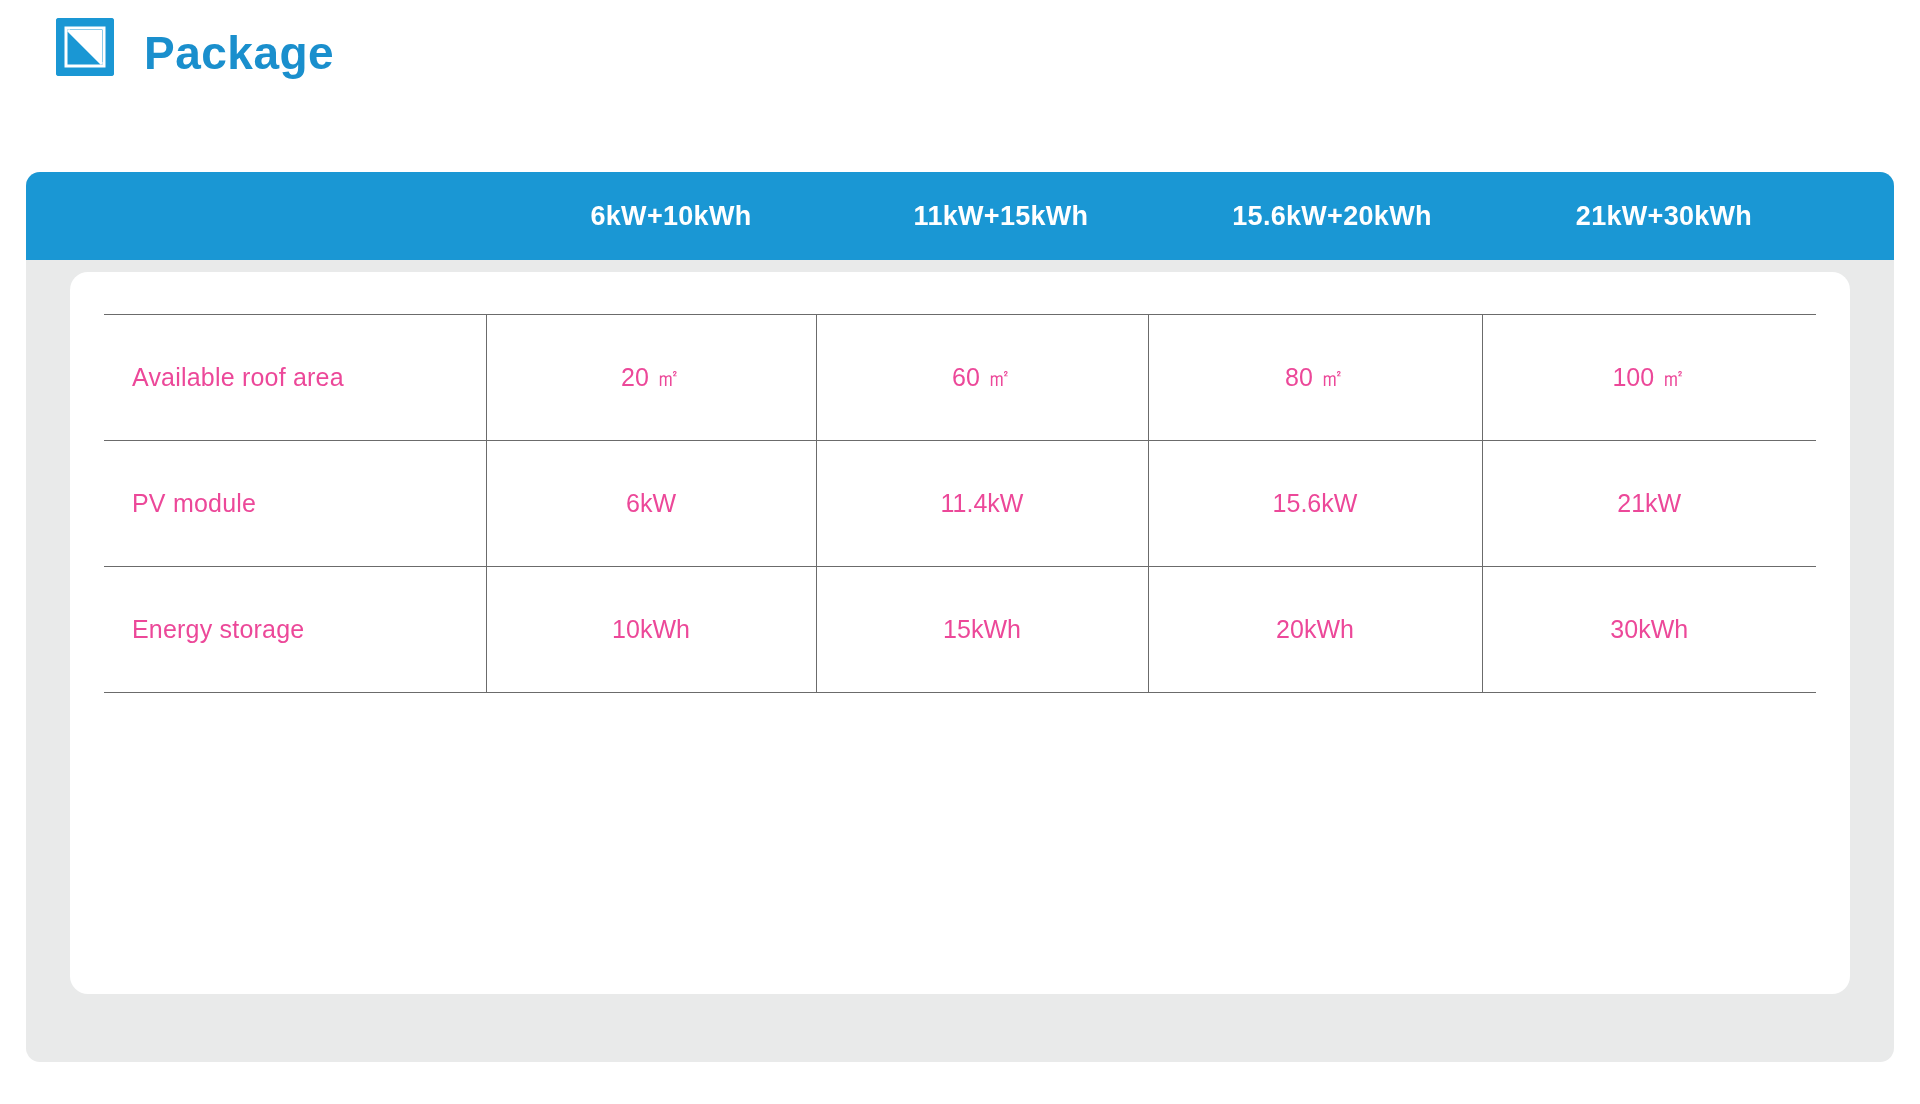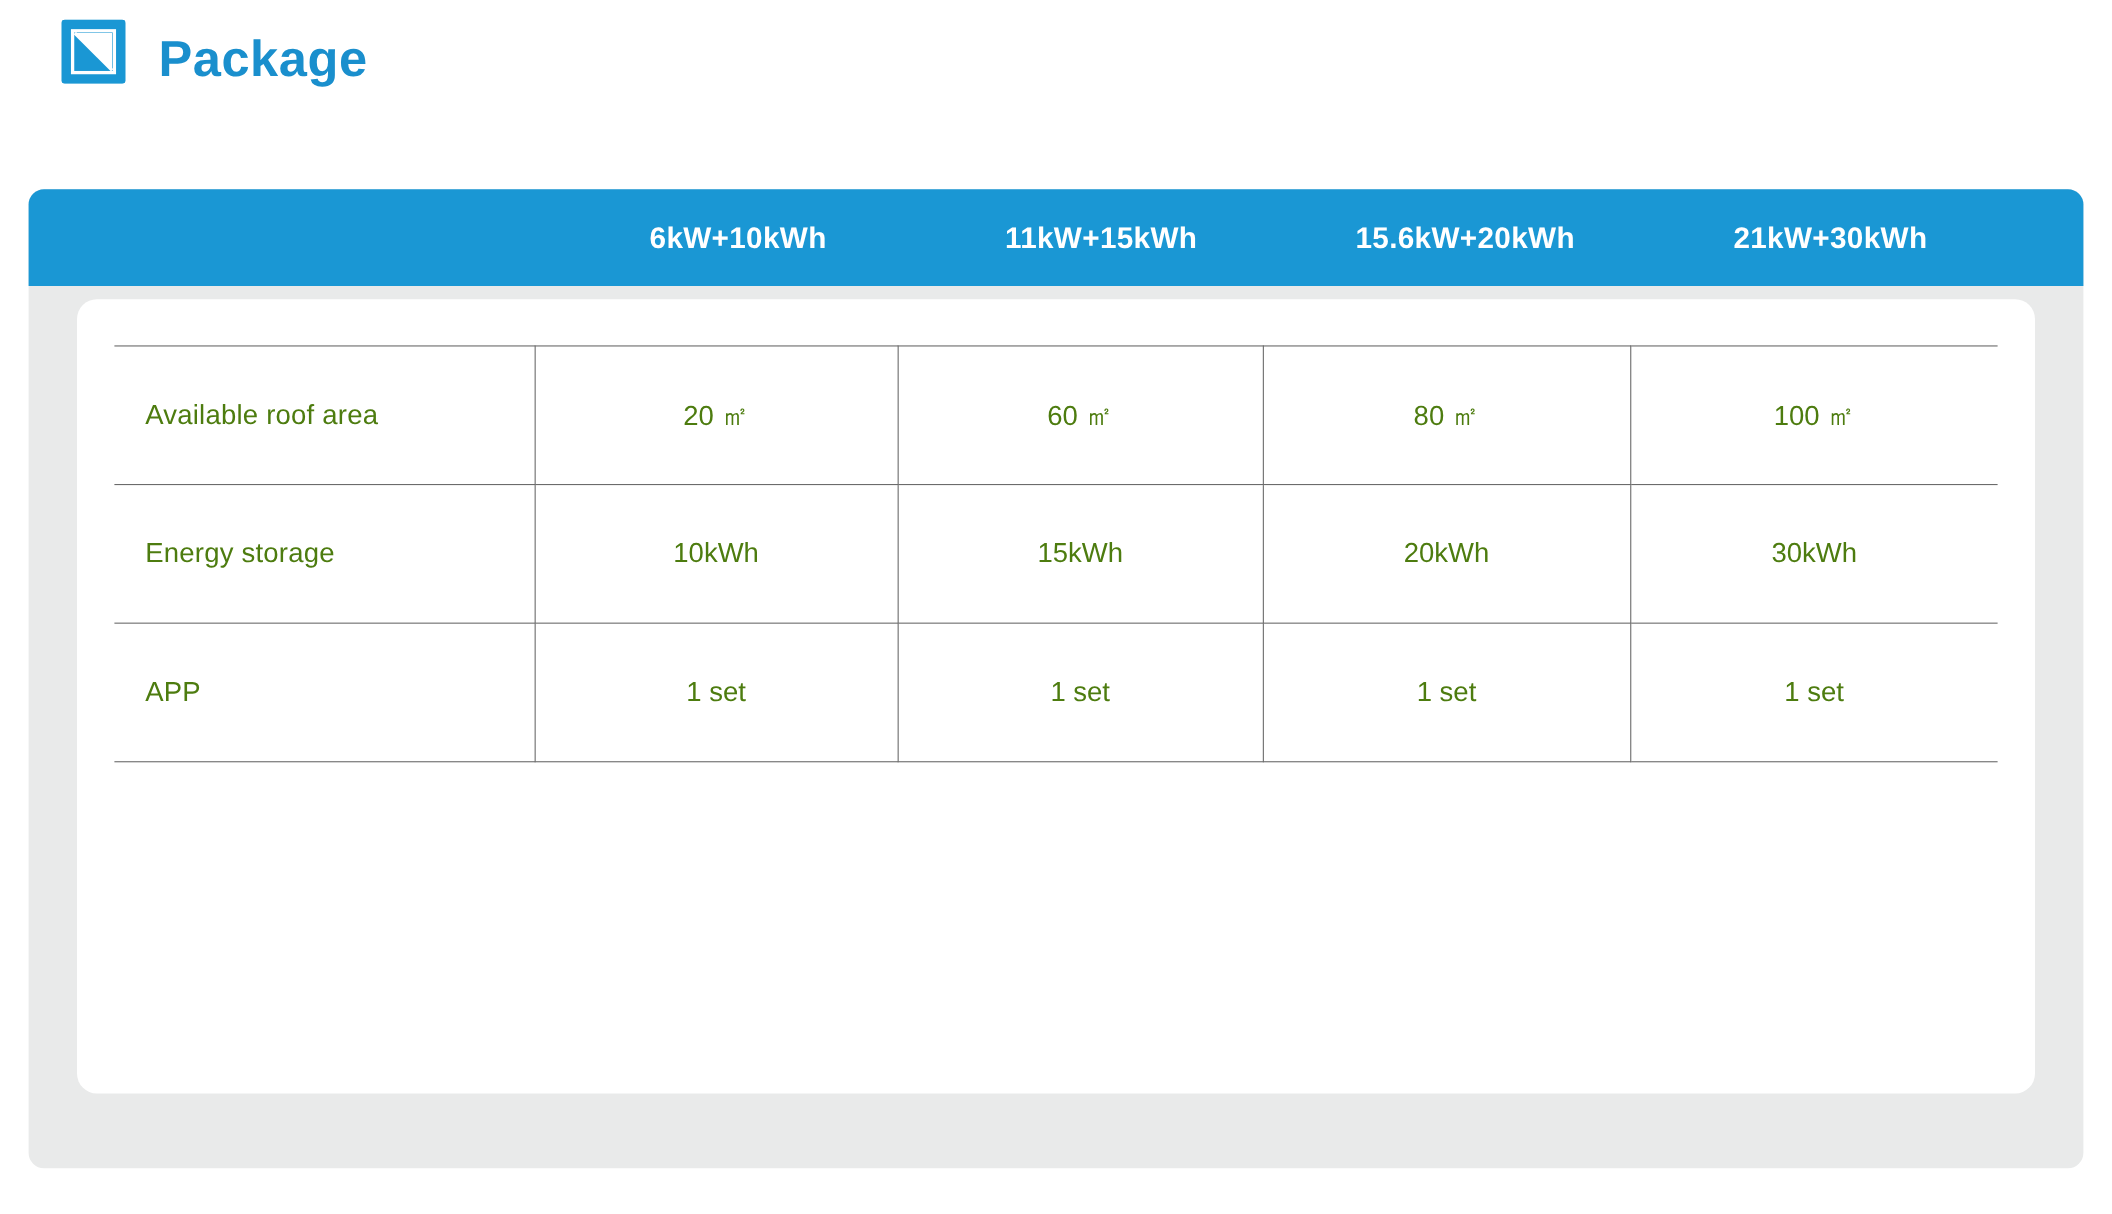--- a/index.html
+++ b/index.html
@@ -104,21 +104,21 @@
   table.data col.c0 { width: 382px; }
   table.data col.c1 { width: 330px; }
   table.data col.c2 { width: 332px; }
   table.data col.c3 { width: 334px; }
   table.data col.c4 { width: 334px; }
 
   table.data td {
     height: 126px;
     border-bottom: 1px solid #6b6b6b;
     font-size: 25px;
-    color: #4d7c0f;
+    color: #ec4899;
     font-weight: 400;
   }
   table.data tr:first-child td { border-top: 1px solid #6b6b6b; }
 
   td.label {
     text-align: left;
     padding-left: 28px;
     border-right: 1px solid #6b6b6b;
     letter-spacing: 0.2px;
   }
@@ -166,31 +166,31 @@
         </colgroup>
         <tbody>
           <tr>
             <td class="label">Available roof area</td>
             <td class="val">20 ㎡</td>
             <td class="val">60 ㎡</td>
             <td class="val">80 ㎡</td>
             <td class="val last">100 ㎡</td>
           </tr>
           <tr>
+            <td class="label">PV module</td>
+            <td class="val">6kW</td>
+            <td class="val">11.4kW</td>
+            <td class="val">15.6kW</td>
+            <td class="val last">21kW</td>
+          </tr>
+          <tr>
             <td class="label">Energy storage</td>
             <td class="val">10kWh</td>
             <td class="val">15kWh</td>
             <td class="val">20kWh</td>
             <td class="val last">30kWh</td>
-          </tr>
-          <tr>
-            <td class="label">APP</td>
-            <td class="val">1 set</td>
-            <td class="val">1 set</td>
-            <td class="val">1 set</td>
-            <td class="val last">1 set</td>
           </tr>
         </tbody>
       </table>
     </div>
 
   </div>
 </div>
 
 </body></html>

